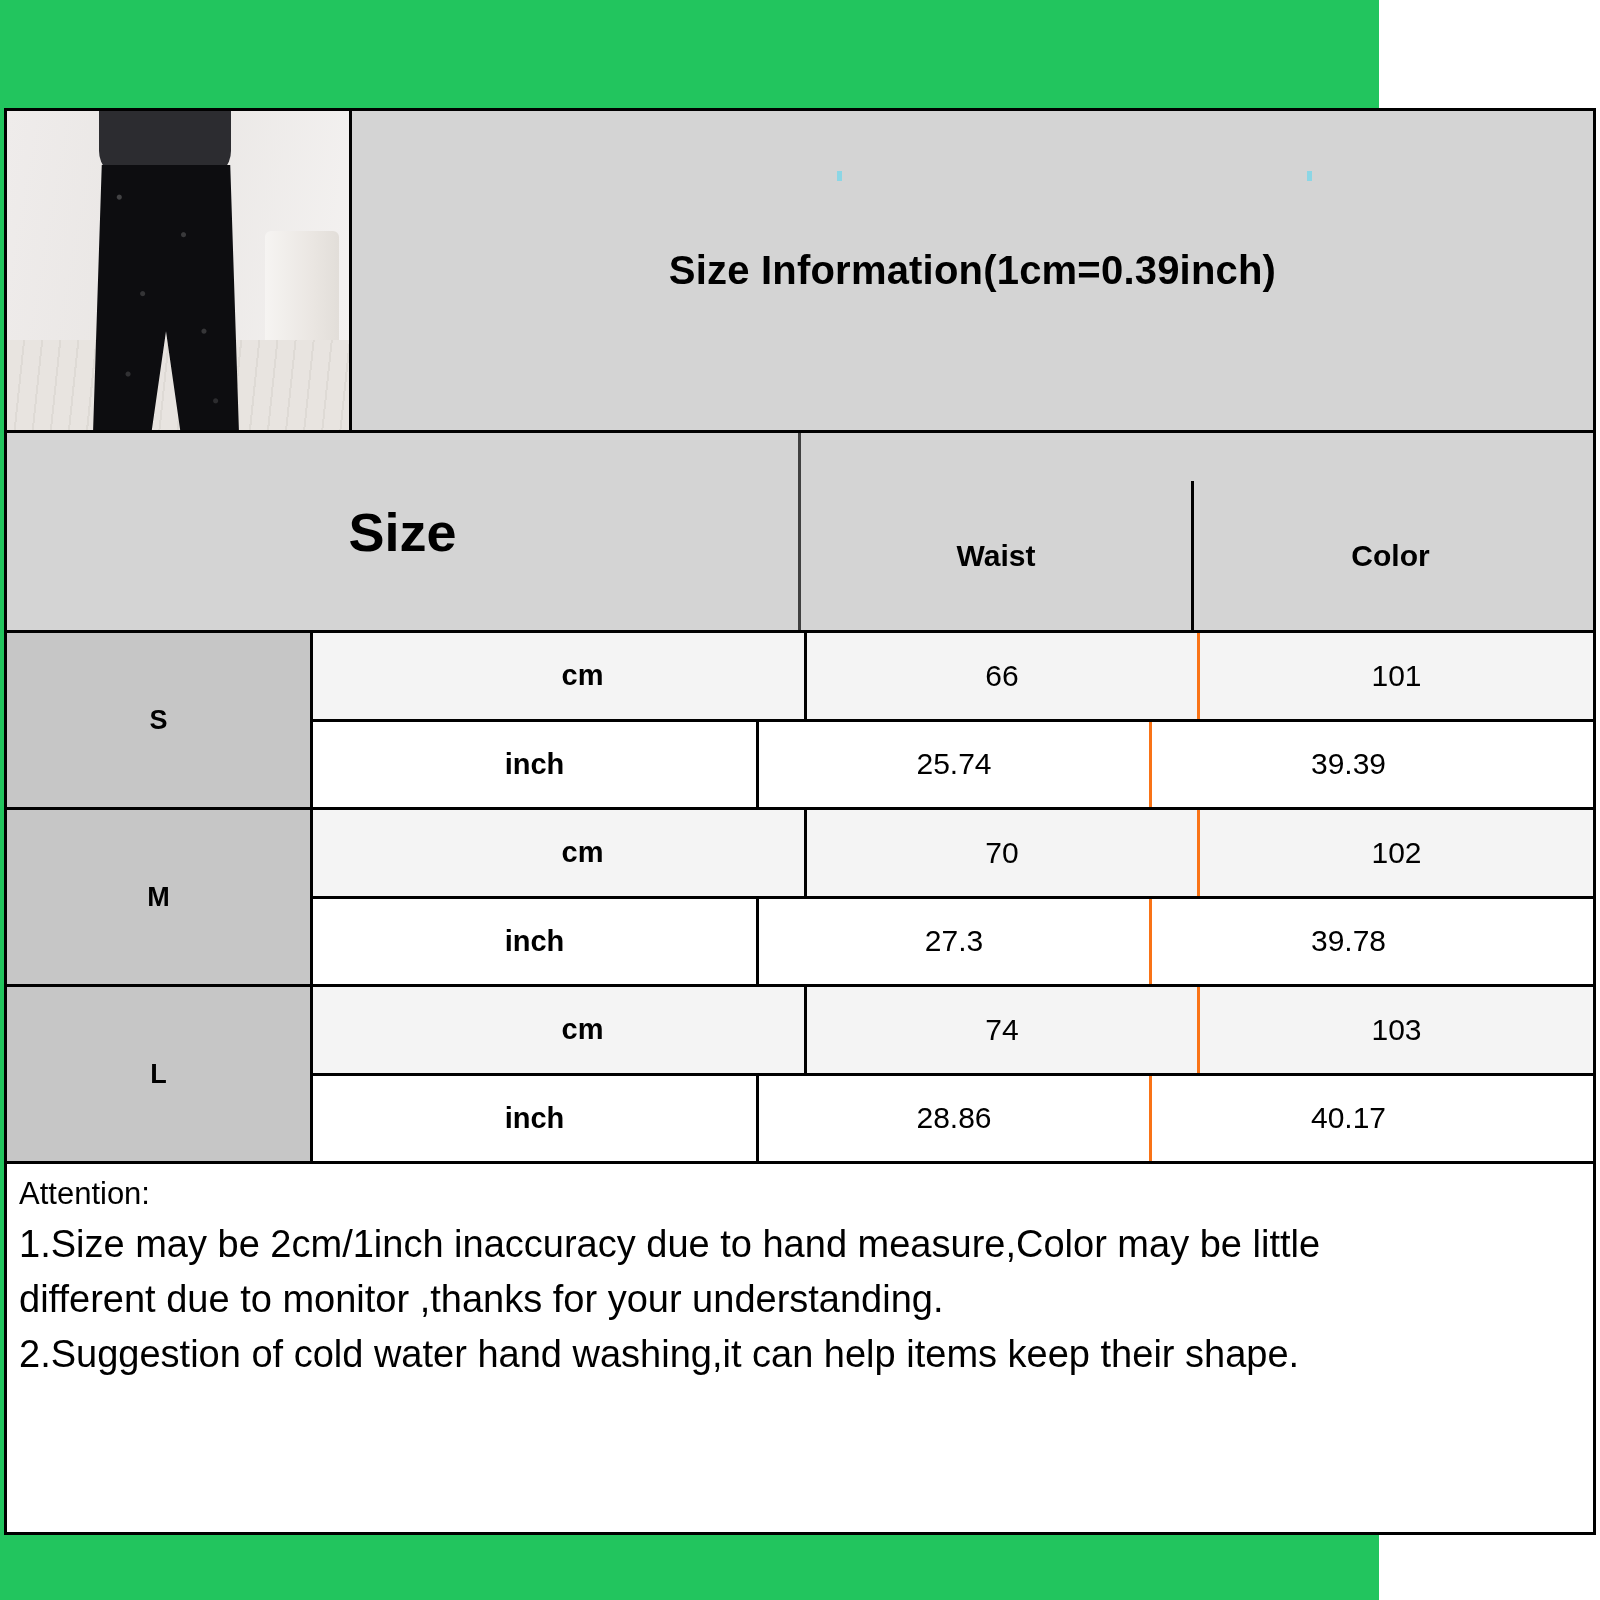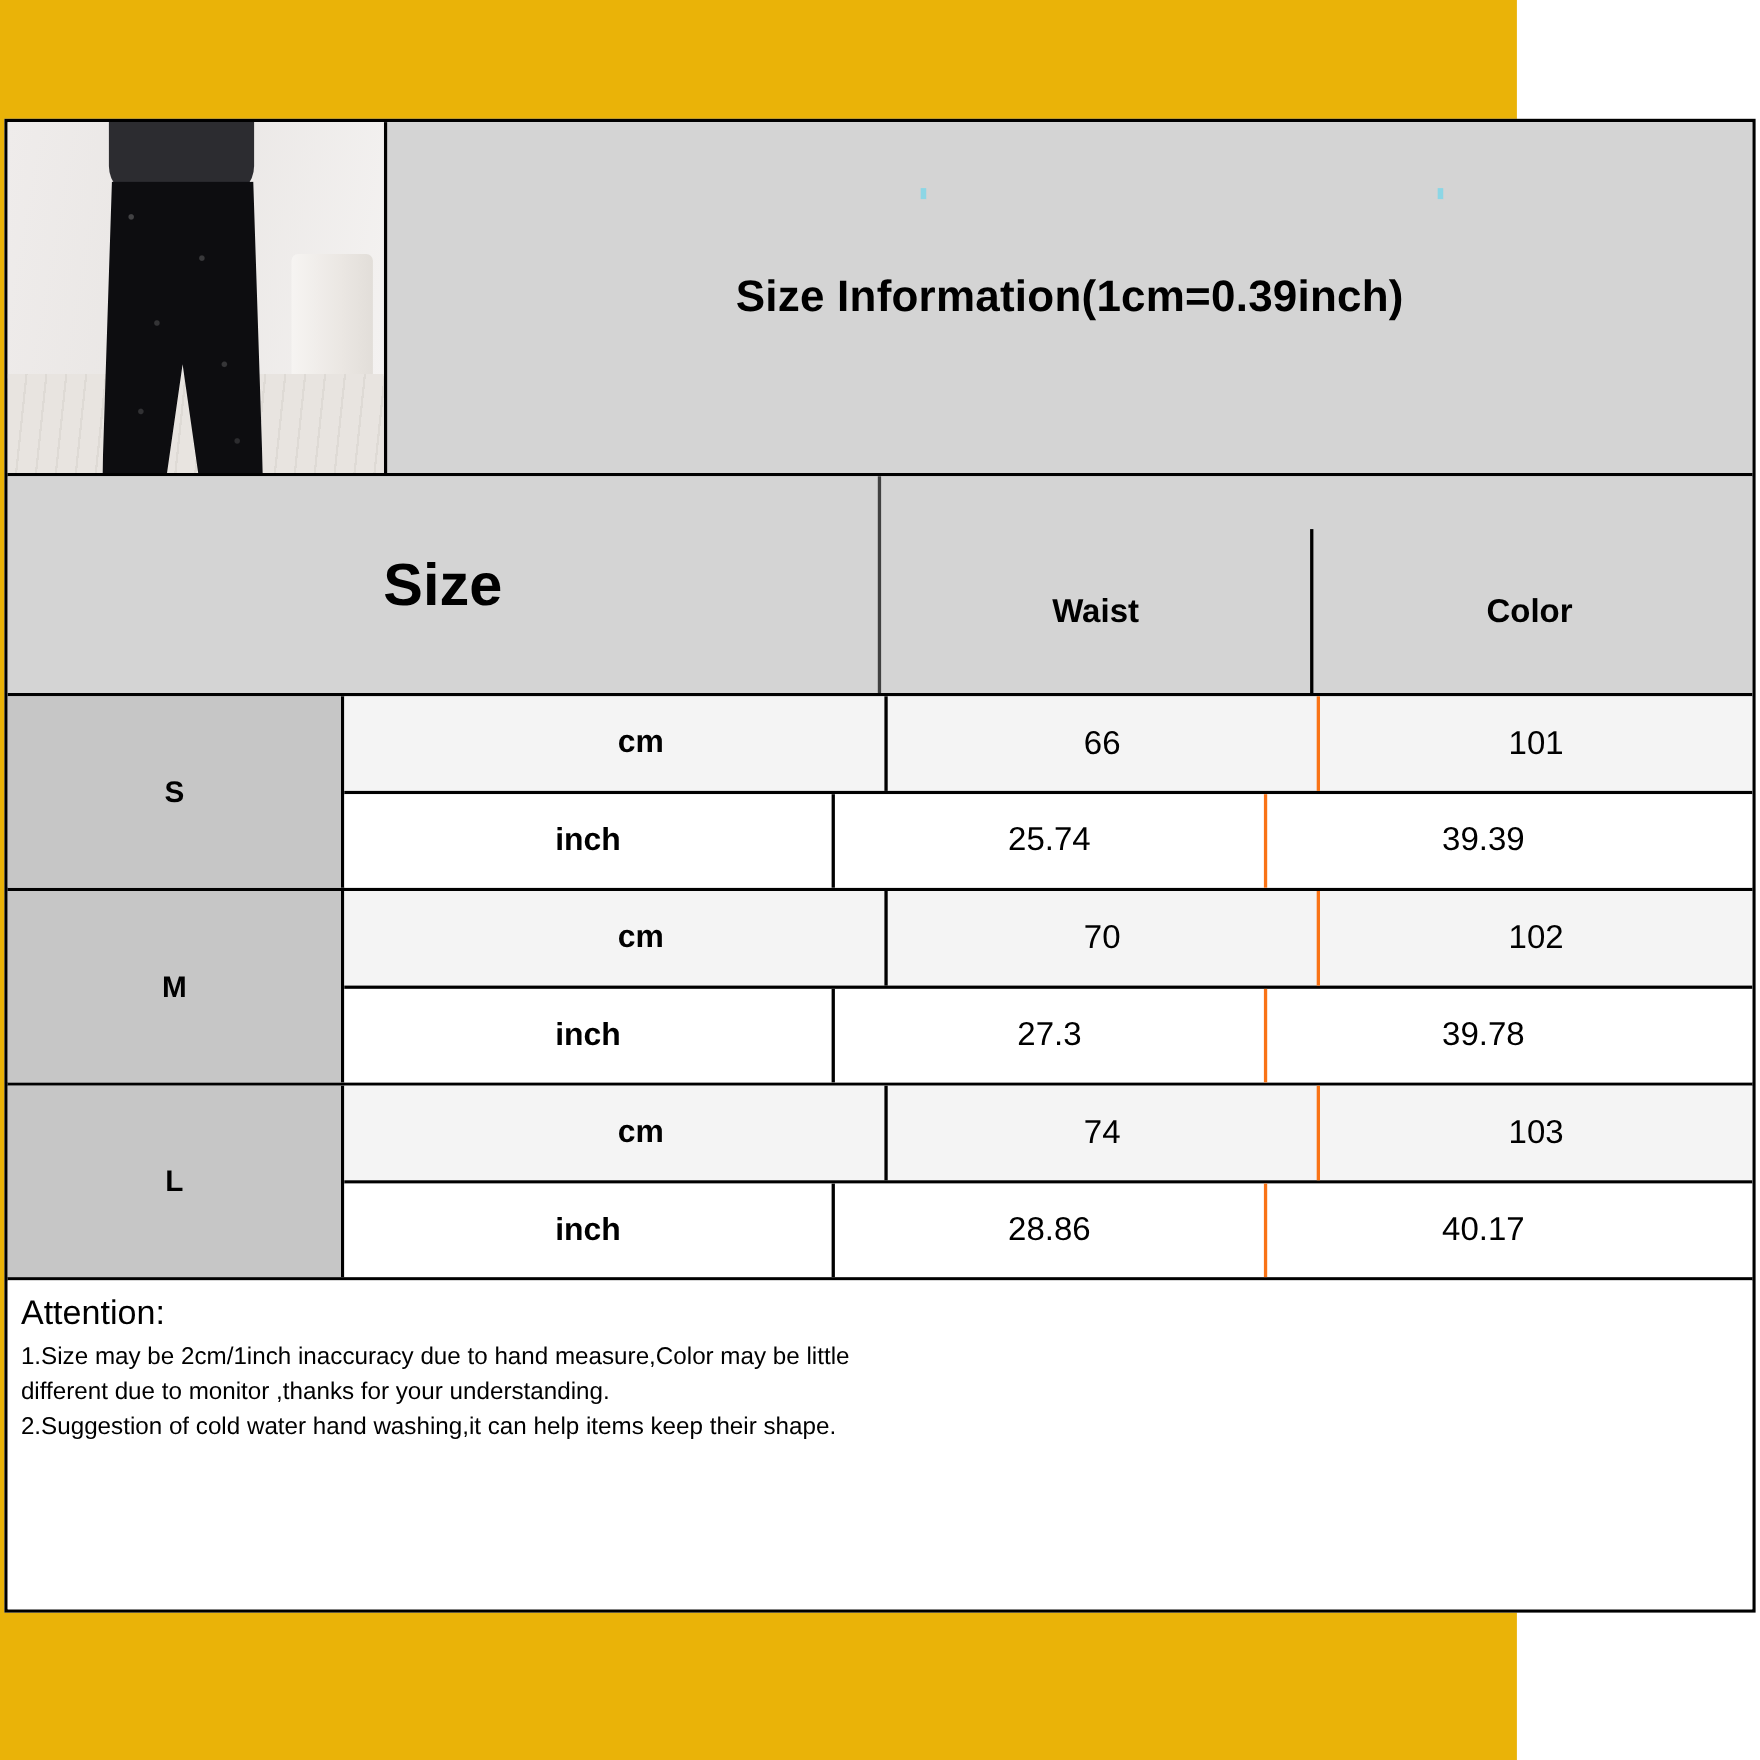--- a/index.html
+++ b/index.html
@@ -12,21 +12,21 @@
     height: 1600px;
     font-family: "Liberation Sans", sans-serif;
     color: #000000;
     overflow: hidden;
   }
 
   .page {
     position: relative;
     width: 1379px;
     height: 1600px;
-    background: #eab308;
+    background: #22c55e;
     box-sizing: border-box;
   }
 
   
   .chart {
     position: absolute;
     left: 4px;
     top: 108px;
     width: 1592px;
     border: 3px solid #000000;
@@ -209,21 +209,21 @@
   }
 
   
   .attention {
     padding: 8px 10px 30px 12px;
     box-sizing: border-box;
     background: #ffffff;
   }
   .attention p {
     margin: 0;
-    font-size: 22px;
+    font-size: 38px;
     line-height: 1.45;
     color: #000;
   }
   .attention .line-heading {
     font-size: 31px;
   }
   .spacer-bottom {
     height: 120px;
   }
   .dot {

